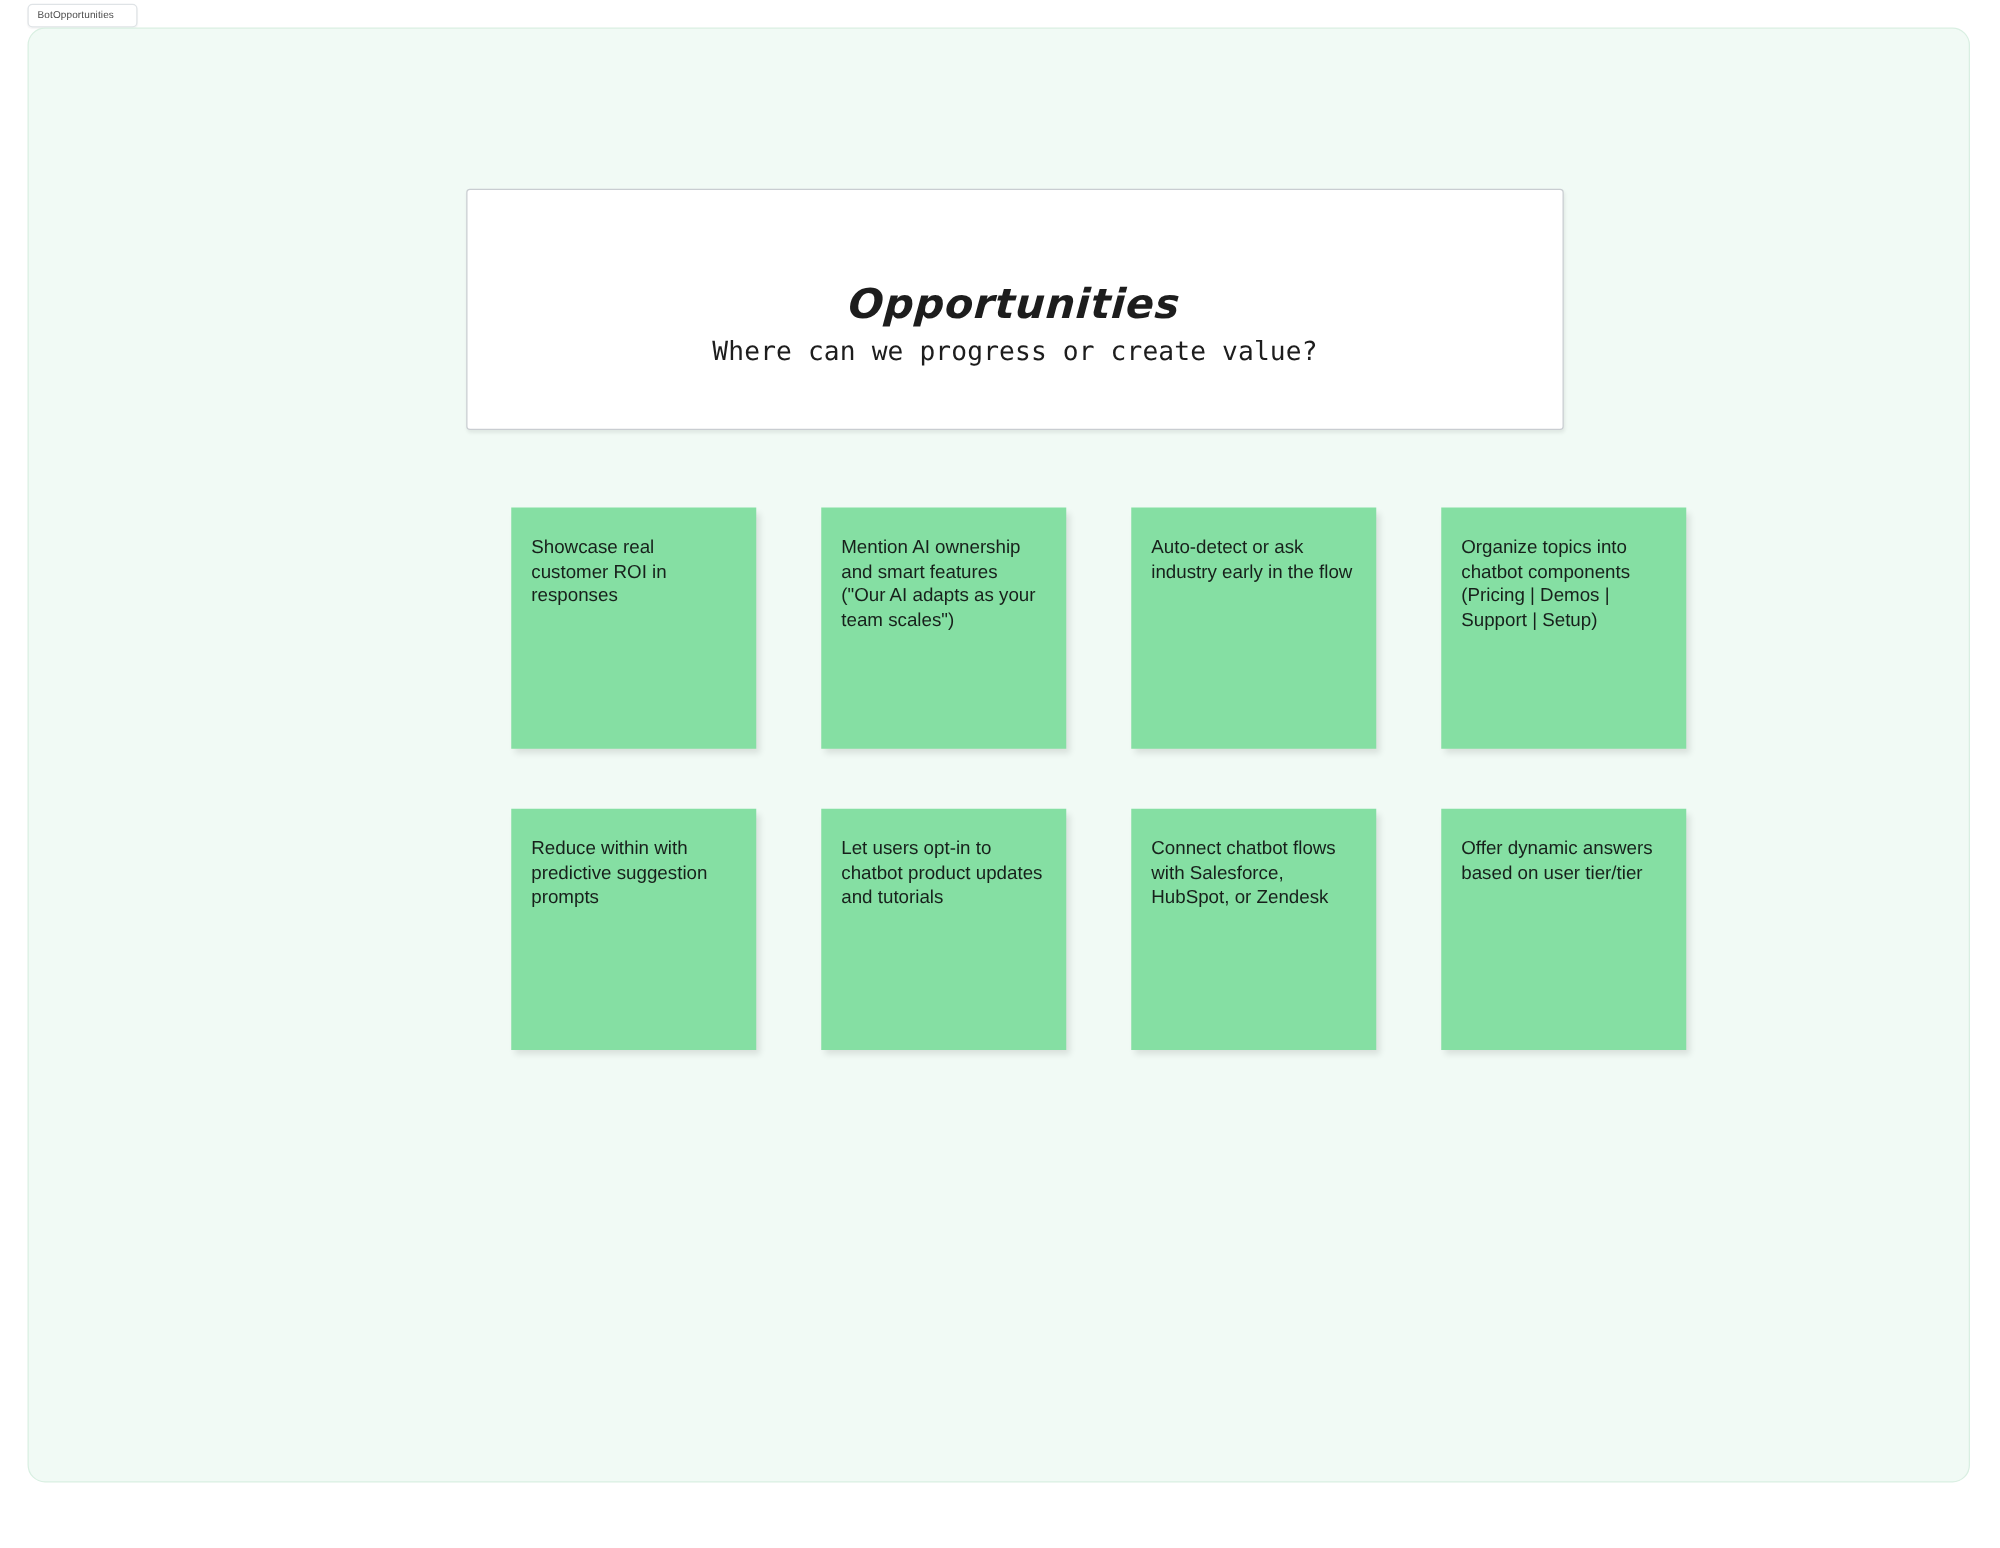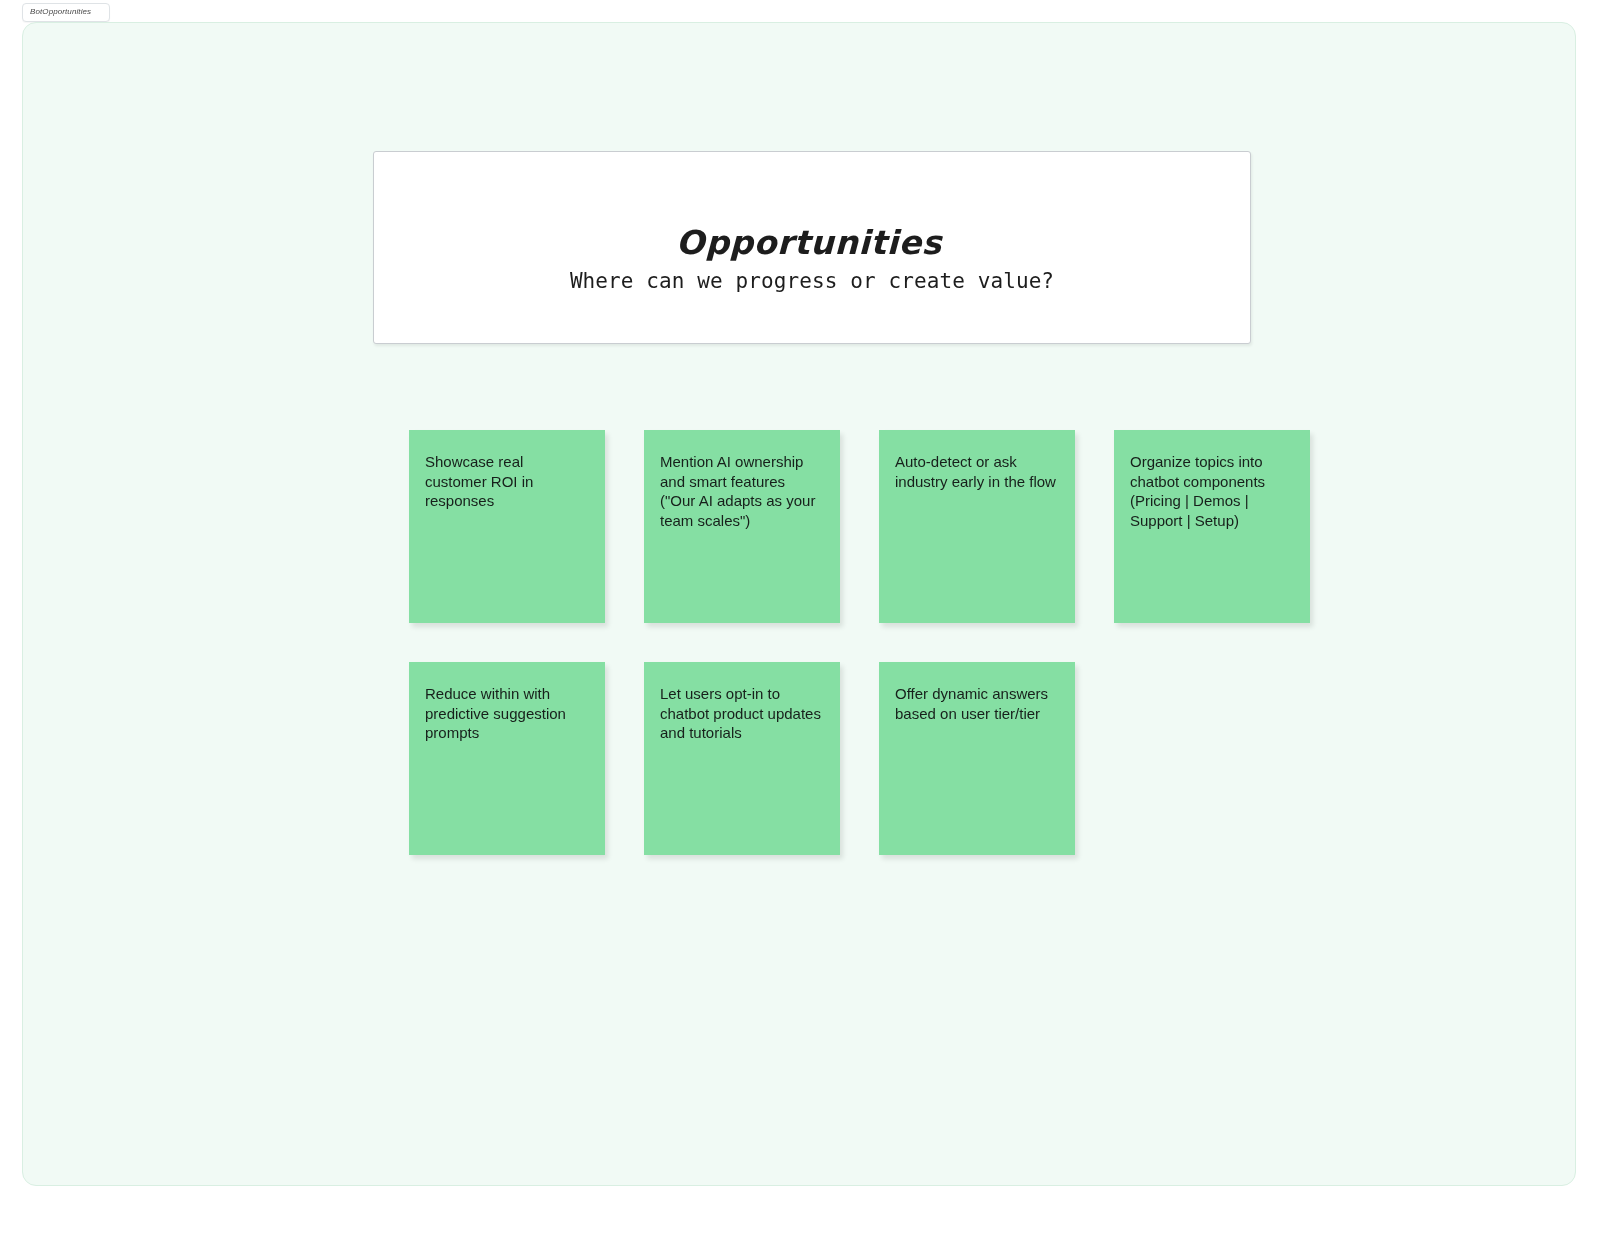--- a/index.html
+++ b/index.html
@@ -24,21 +24,20 @@
     padding: 3px 18px 4px 7px;
     background: #ffffff;
     border: 1px solid #dfe3e6;
     border-radius: 4px;
     font-size: 8px;
     line-height: 10px;
     color: #4a4a4a;
     letter-spacing: 0.1px;
     white-space: nowrap;
     box-shadow: 0 1px 1px rgba(0,0,0,0.04);
-    font-style: italic;
   }
 
   
   .board-canvas {
     position: absolute;
     left: 22px;
     top: 22px;
     width: 1554px;
     height: 1164px;
     background: #f1faf5;
@@ -83,27 +82,26 @@
     font-weight: 400;
     color: #1d1d1d;
     margin: 8px 0 0 0;
     letter-spacing: 0.1px;
   }
 
   
   .notes-grid {
     position: absolute;
     left: 386px;
-    top: 407px;
+    top: 383px;
     width: 974px;
     display: grid;
     grid-template-columns: 196px 196px 196px 196px;
     column-gap: 52px;
     row-gap: 48px;
-    gap: 39px;
   }
   .sticky-note {
     width: 196px;
     height: 193px;
     background: #85dfa3;
     box-shadow: 3px 4px 5px rgba(0, 0, 0, 0.10);
     box-sizing: border-box;
     padding: 22px 18px 16px 16px;
     overflow: hidden;
   }
@@ -142,17 +140,20 @@
       <div class="sticky-note">
         <span class="sticky-note-text">Organize topics into chatbot components (Pricing | Demos | Support | Setup)</span>
       </div>
       <div class="sticky-note">
         <span class="sticky-note-text">Reduce within with predictive suggestion prompts</span>
       </div>
       <div class="sticky-note">
         <span class="sticky-note-text">Let users opt-in to chatbot product updates and tutorials</span>
       </div>
       <div class="sticky-note">
+        <span class="sticky-note-text">Connect chatbot flows with Salesforce, HubSpot, or Zendesk</span>
+      </div>
+      <div class="sticky-note">
         <span class="sticky-note-text">Offer dynamic answers based on user tier/tier</span>
       </div>
     </div>
 
 </div>
 
 </body></html>

